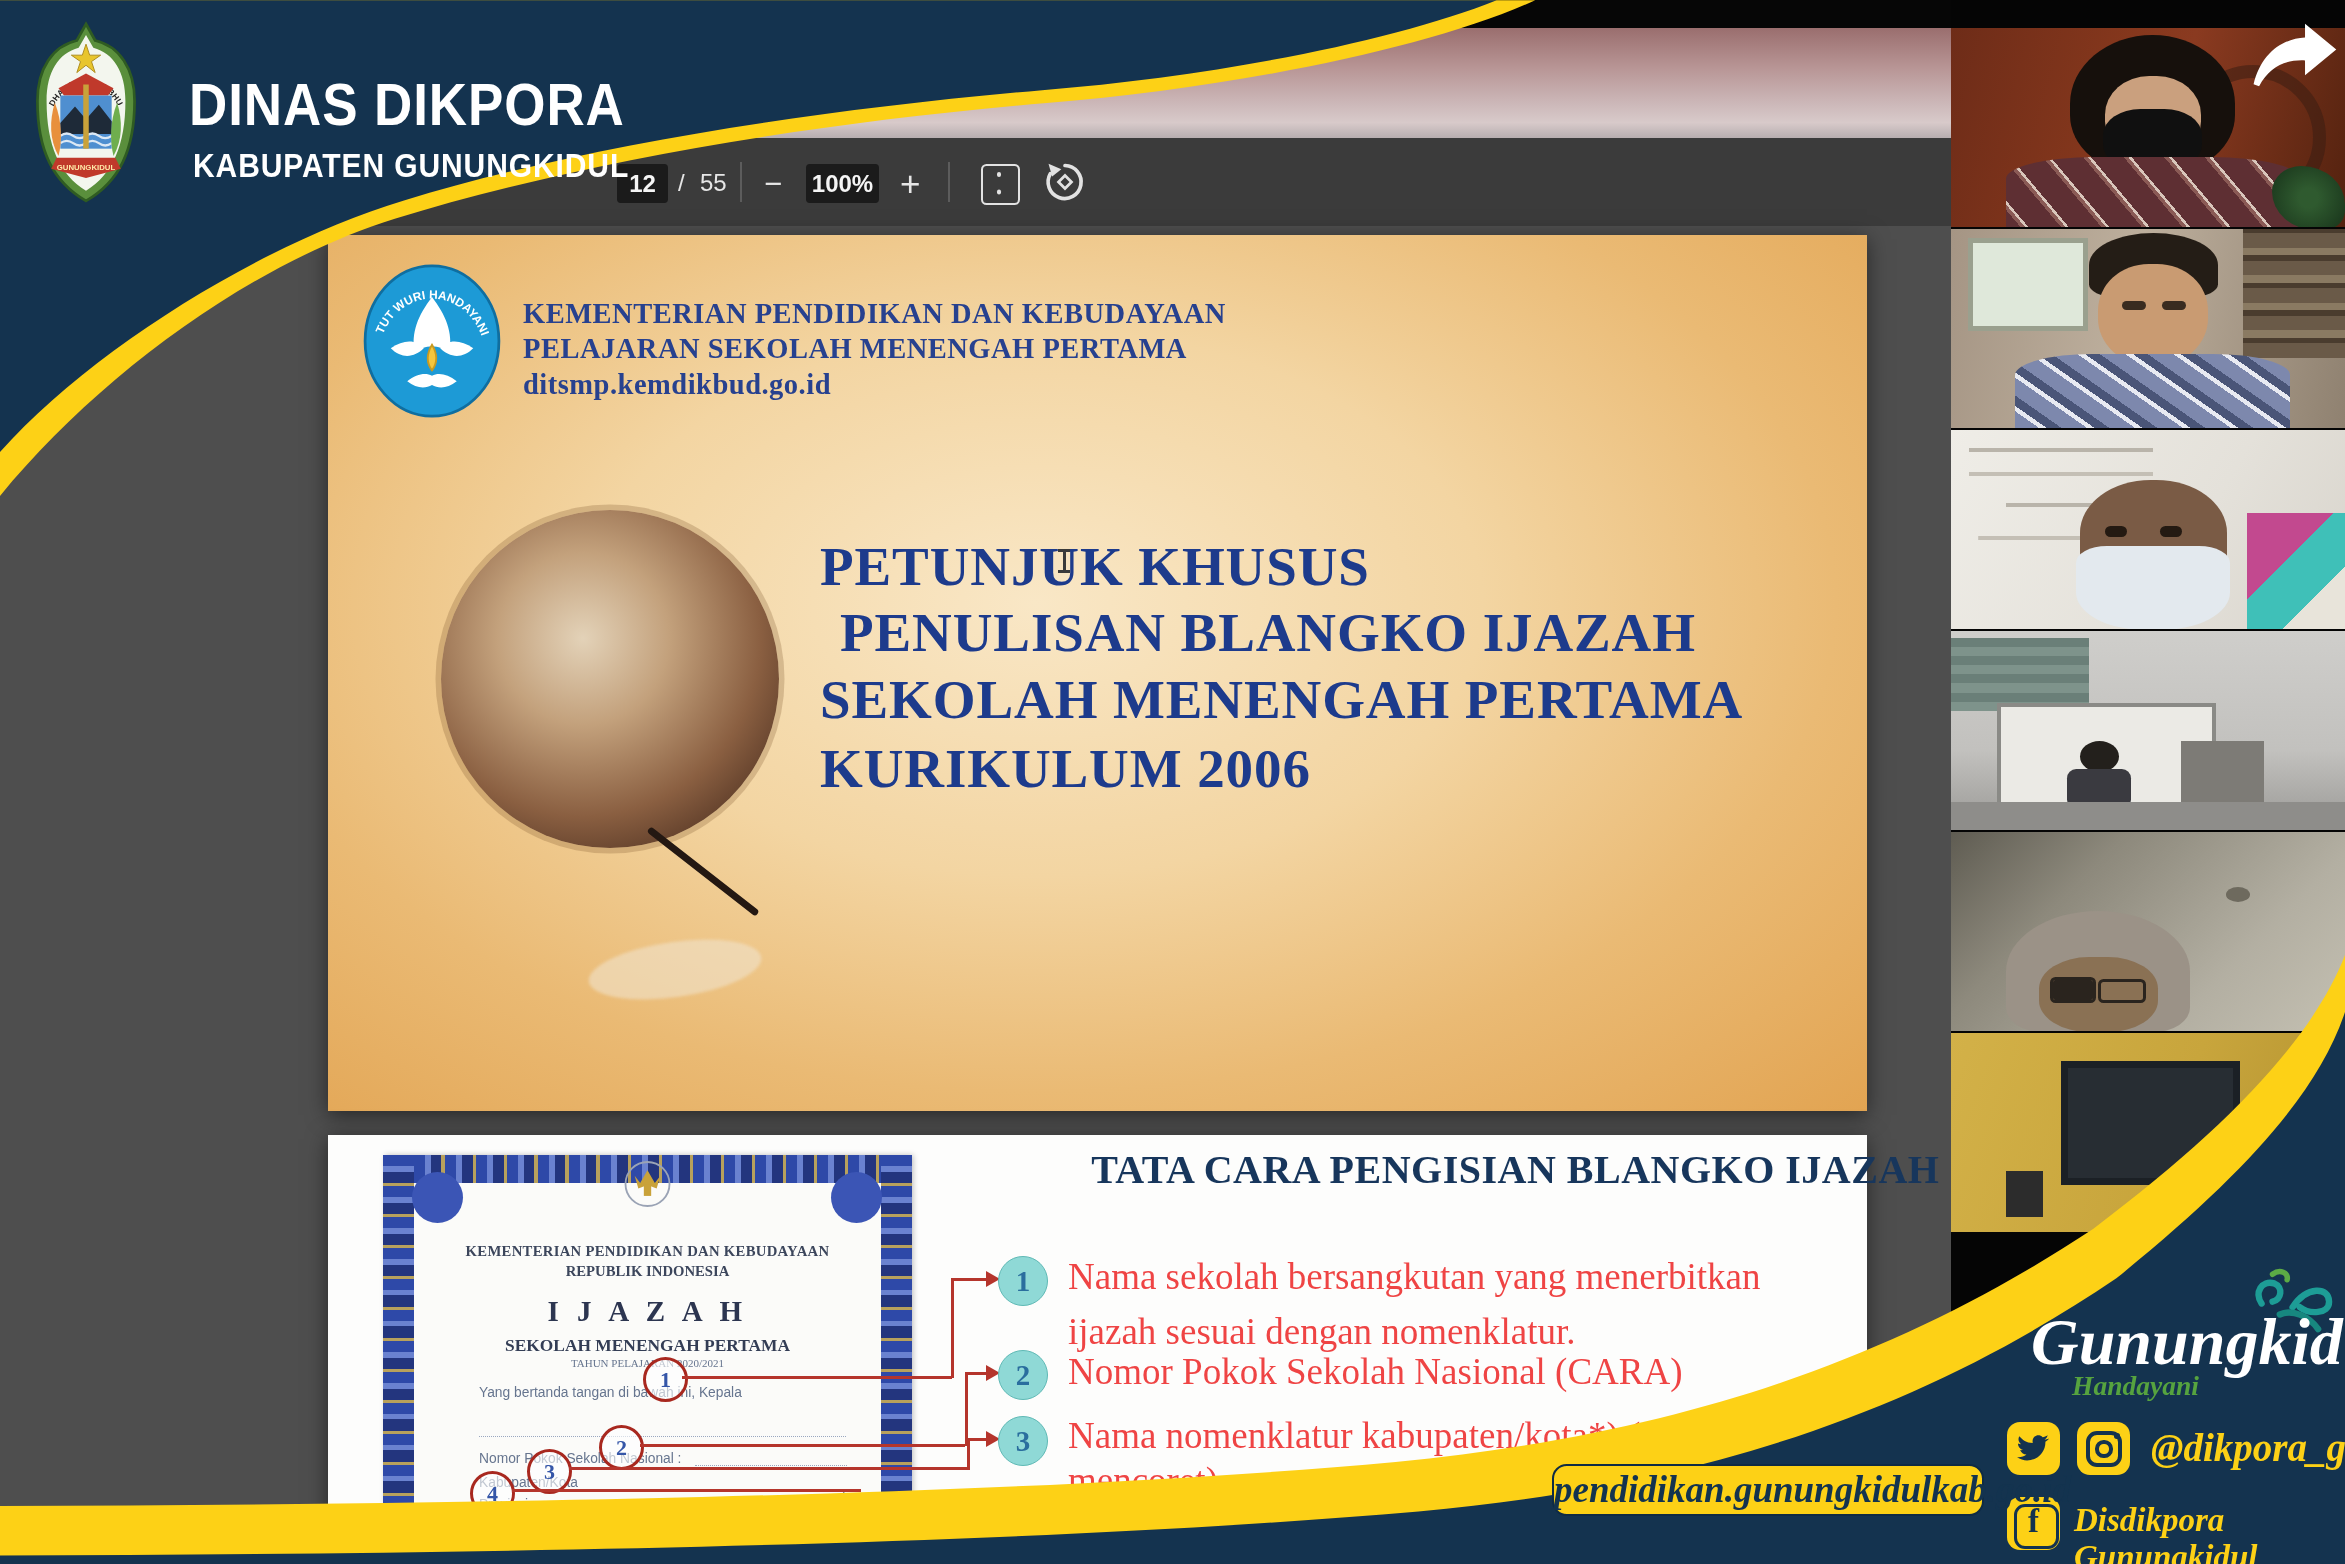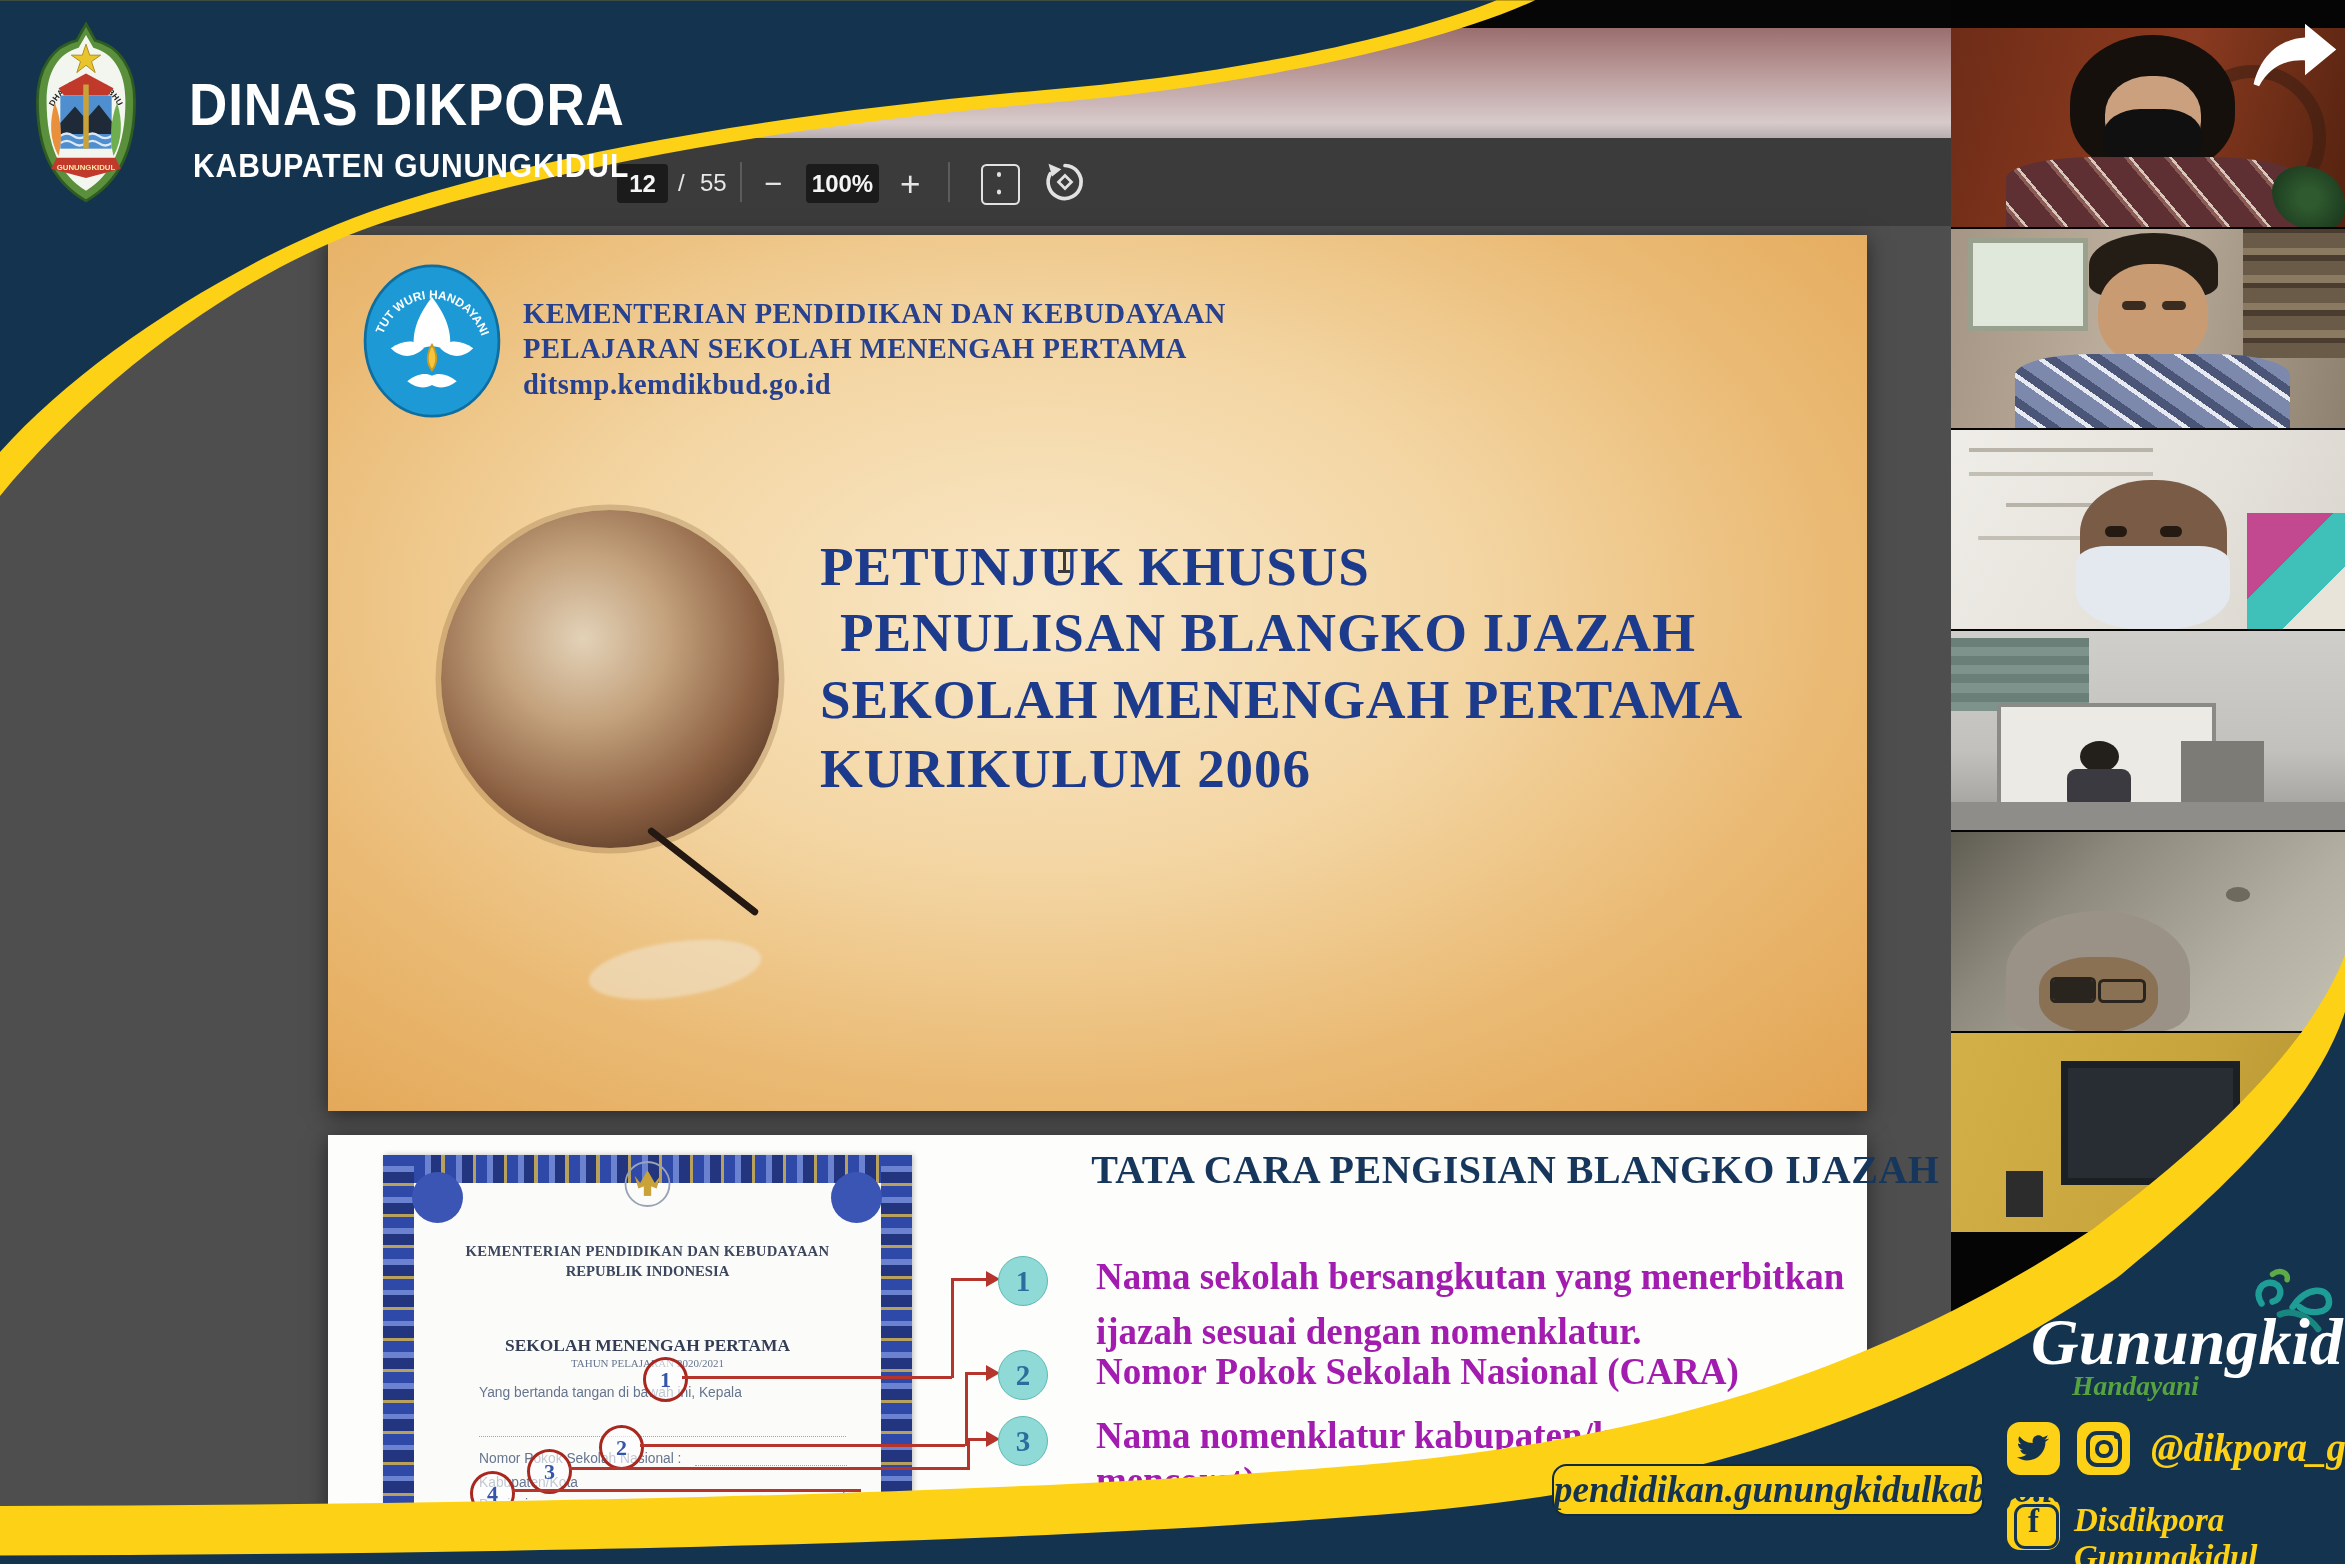--- a/index.html
+++ b/index.html
@@ -27,22 +27,22 @@
   #photo-circle{left:113px;top:275px;width:338px;height:338px;border-radius:50%;
     background:radial-gradient(circle at 42% 38%, #e3d2b8 0%, #c3a17c 30%, #8a5f41 62%, #4a2e1f 88%, #2e1c12 100%);
     box-shadow:0 0 0 5.5px rgba(120,80,40,.25);}
   #pen{left:193px;top:358px;width:138px;height:7.3px;background:#241812;transform:rotate(38deg);border-radius:3.7px;}
   #paper-hl{left:147px;top:432px;width:174px;height:55px;background:rgba(240,230,210,.55);transform:rotate(-8deg);border-radius:50%;filter:blur(1.8px);}
   
   #slide2{left:328px;top:1135px;width:1539px;height:430px;background:#fdfdfc;
     box-shadow:0 3.7px 20px rgba(0,0,0,.5);}
   .s2title{font-family:"Liberation Serif",serif;font-weight:bold;color:#17365c;
            font-size:40px;line-height:44px;text-align:center;letter-spacing:0.5px;}
-  .s2item{font-family:"Liberation Serif",serif;font-weight:bold;color:#a21caf;
-          font-size:37px;line-height:51px;margin-left:28px;}
+  .s2item{font-family:"Liberation Serif",serif;font-weight:normal;color:#ef4444;
+          font-size:37px;line-height:51px;}
   .tealnum{width:48px;height:48px;border-radius:50%;background:#8fd9d6;border:0.9px solid #5fb9b5;
            color:#2a6e9e;font-family:"Liberation Serif",serif;font-weight:bold;font-size:29px;
            text-align:center;line-height:48px;}
   
   #cert{left:55px;top:20px;width:529px;height:410px;background:#fbfbf9;box-shadow:1.8px 0 5.5px rgba(0,0,0,.25);}
   .cert-edge{background:
       repeating-linear-gradient(90deg,#2e49a8 0 11px,#6a82d0 11px 16.5px,#23357e 16.5px 27.5px,#b8a15c 27.5px 31px);}
   .cert-edge.v{background:
       repeating-linear-gradient(180deg,#2e49a8 0 11px,#6a82d0 11px 16.5px,#23357e 16.5px 27.5px,#b8a15c 27.5px 31px);}
   .cert-corner{width:51px;height:51px;border-radius:50%;background:#3b55b5;}
@@ -146,20 +146,21 @@
       <div class="abs cert-corner" style="left:448px;top:16.5px;"></div>
       <div class="abs" style="left:237px;top:3.7px;">
         <svg width="55" height="50" viewBox="0 0 60 54">
           <circle cx="30" cy="27" r="24" fill="none" stroke="#9aa3b5" stroke-width="2"></circle>
           <path d="M30 12 L22 26 L16 18 L20 32 L30 28 L40 32 L44 18 L38 26 Z" fill="#c9a23a"></path>
           <rect x="26" y="28" width="8" height="12" fill="#c9a23a"></rect>
         </svg>
       </div>
       <div class="abs certtxt" style="top:88px;font-size:14.7px;font-weight:bold;letter-spacing:0.3px;">KEMENTERIAN PENDIDIKAN DAN KEBUDAYAAN</div>
       <div class="abs certtxt" style="top:108px;font-size:14.7px;font-weight:bold;">REPUBLIK INDONESIA</div>
+      <div class="abs certtxt" style="top:140px;font-size:29px;font-weight:bold;letter-spacing:5.5px;color:#2c3550;">I J A Z A H</div>
       <div class="abs certtxt" style="top:180px;font-size:17.4px;font-weight:bold;color:#333d55;">SEKOLAH MENENGAH PERTAMA</div>
       <div class="abs certtxt" style="top:202px;font-size:11px;color:#66758f;">TAHUN PELAJARAN 2020/2021</div>
       <div class="abs cfield" style="left:96px;top:230px;">Yang bertanda tangan di bawah ini, Kepala</div>
       <div class="abs dot" style="left:96px;top:281px;width:367px;"></div>
       <div class="abs cfield" style="left:96px;top:296px;">Nomor Pokok Sekolah Nasional :</div>
       <div class="abs dot" style="left:312px;top:310px;width:152px;"></div>
       <div class="abs cfield" style="left:96px;top:320px;">Kabupaten/Kota</div>
       <div class="abs cfield" style="left:96px;top:342px;">Provinsi</div>
       <div class="abs cfield" style="left:397px;top:336px;">menerangkan bahwa</div>
     </div>

